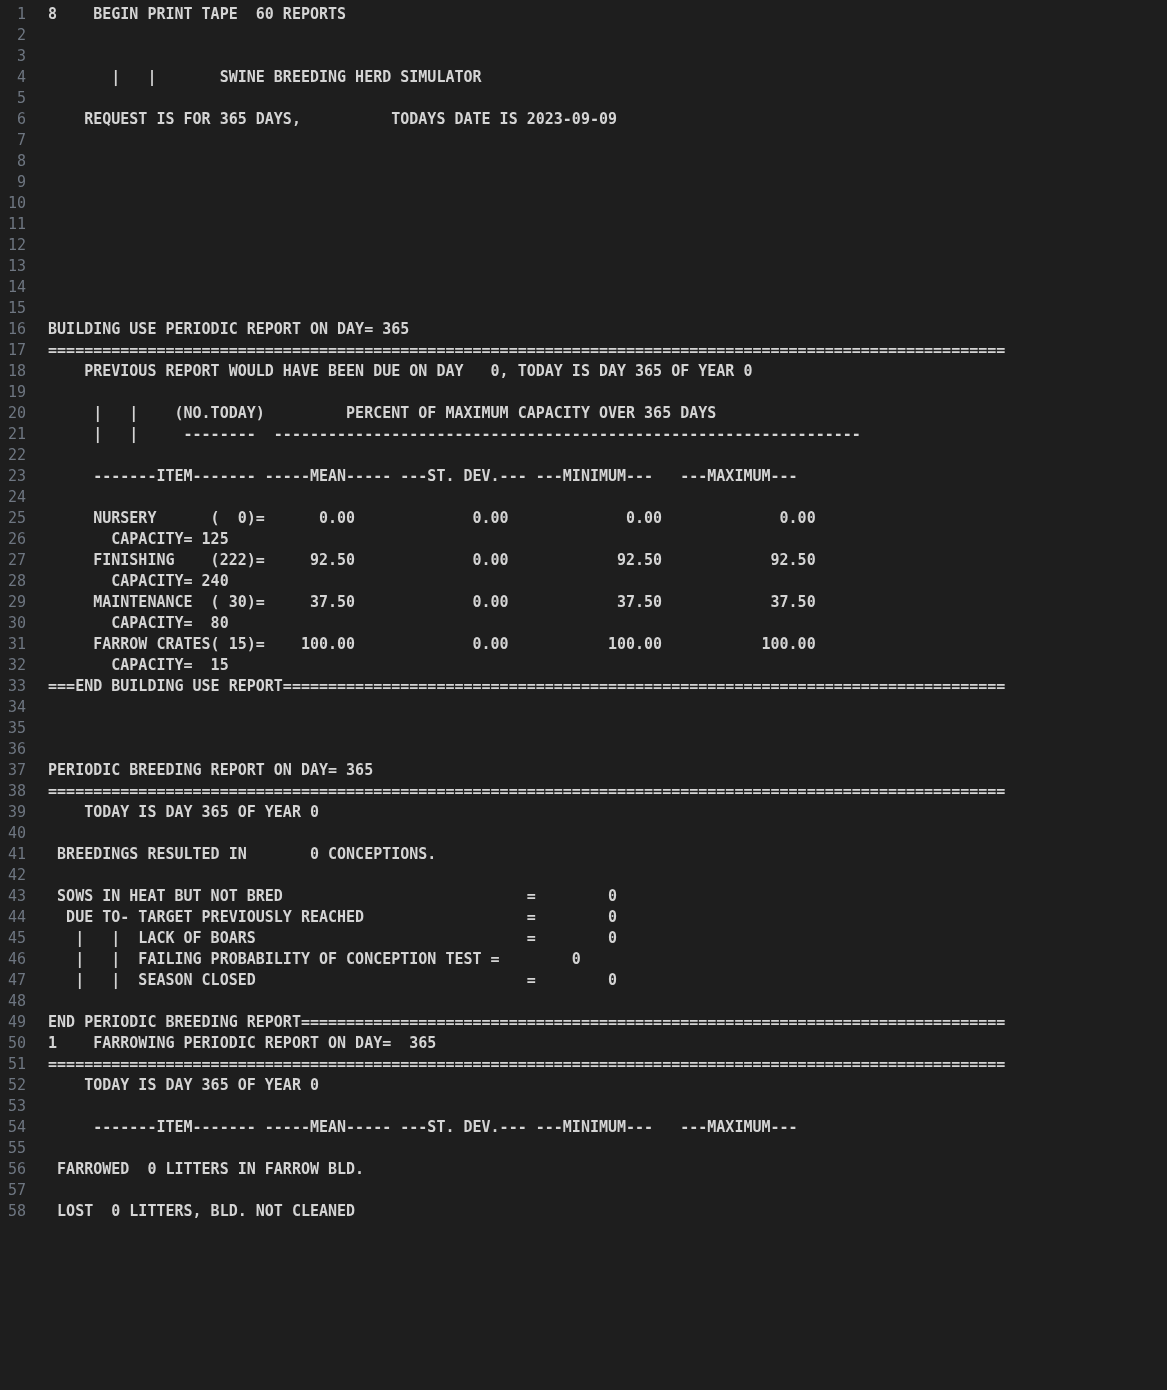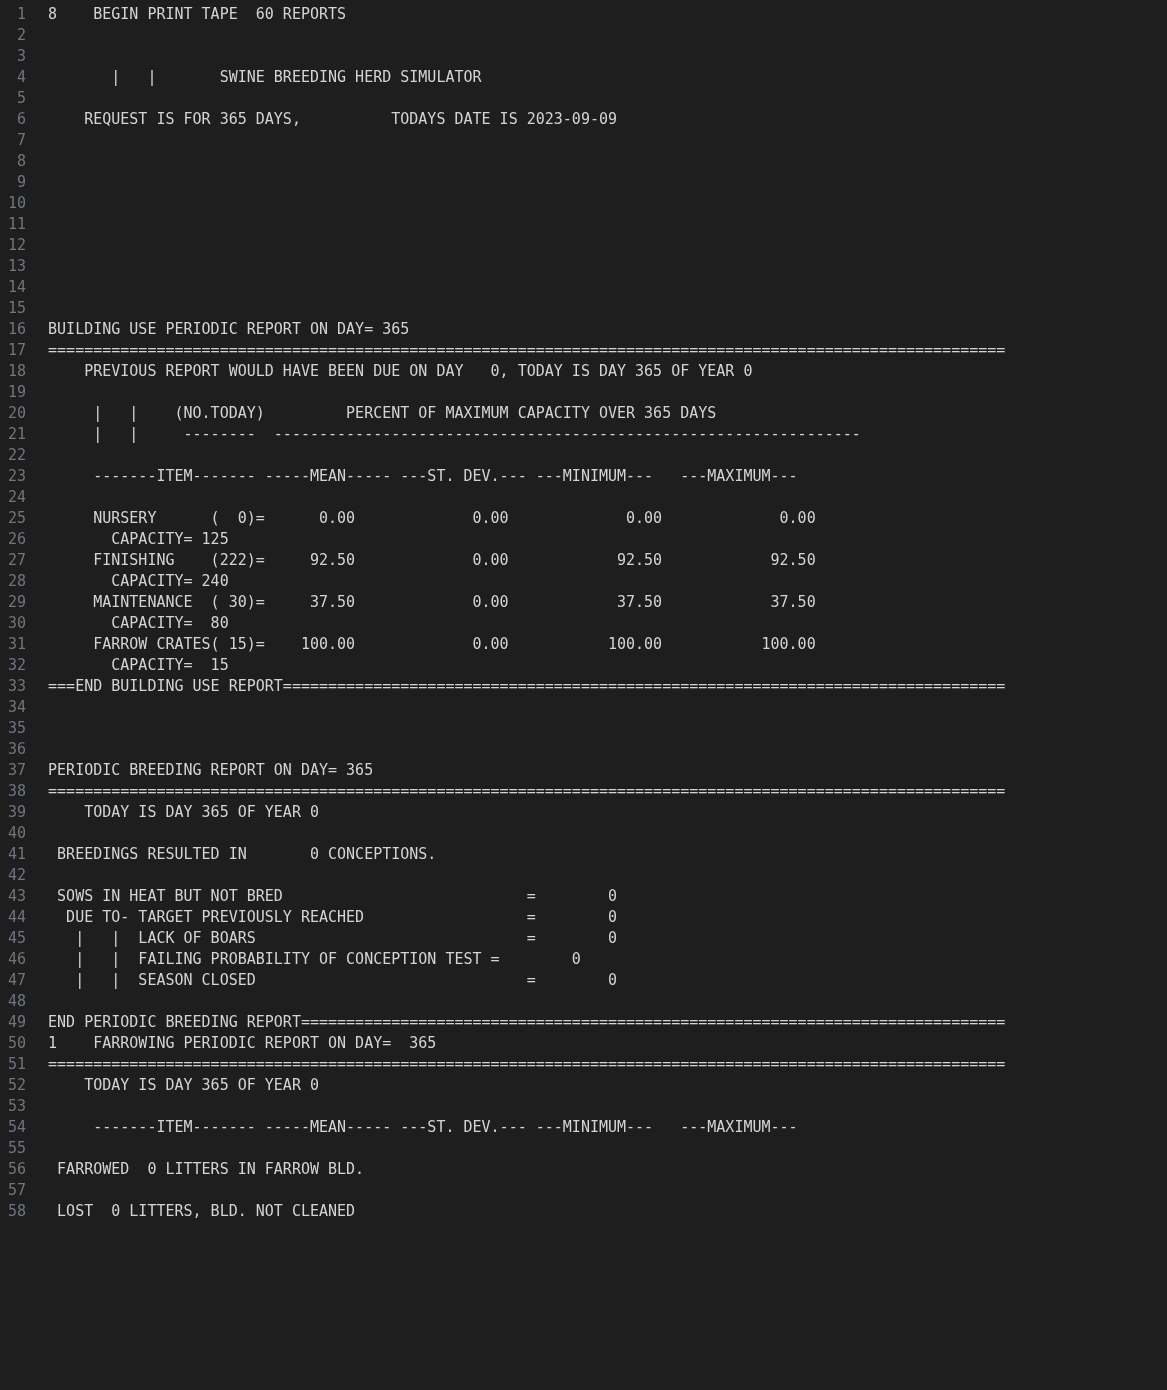--- a/index.html
+++ b/index.html
@@ -29,20 +29,21 @@
   }
   .code {
     padding: 4px 0 4px 12px;
     white-space: pre;
     flex: 1 1 auto;
     overflow: auto;
     color: #d4d4d4;
   }
   .line {
     white-space: pre;
+    font-weight: bold;
   }
 </style>
 </head>
 <body>
 
 <div class="editor">
   <div class="gutter" id="gutter">1
 2
 3
 4

